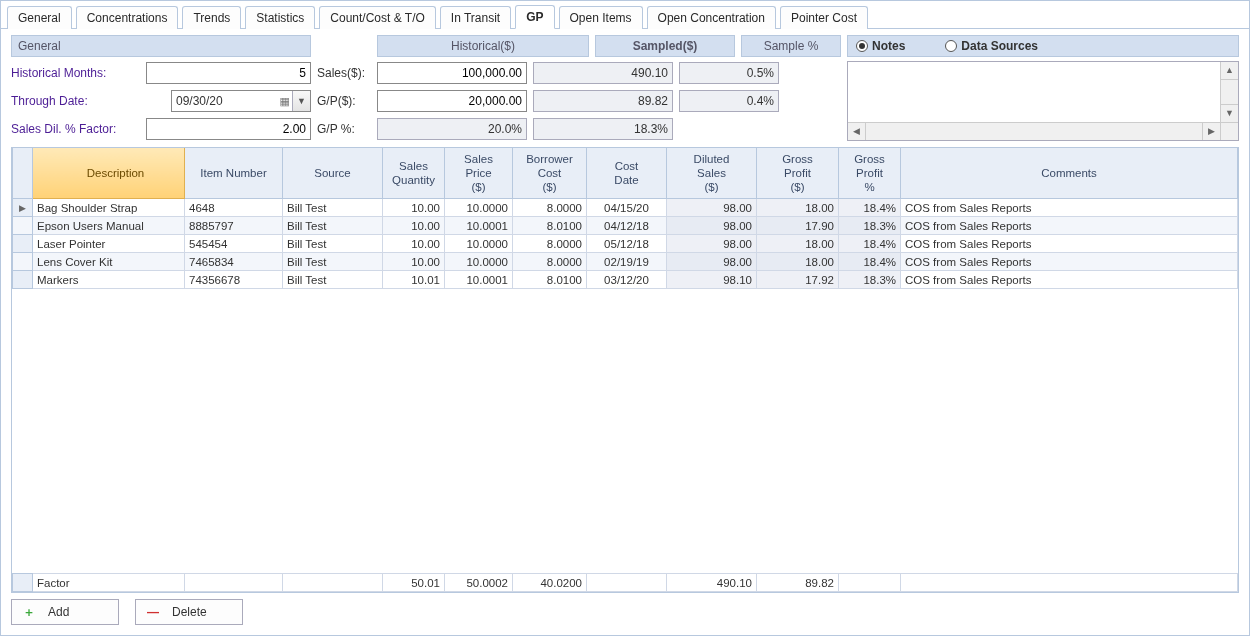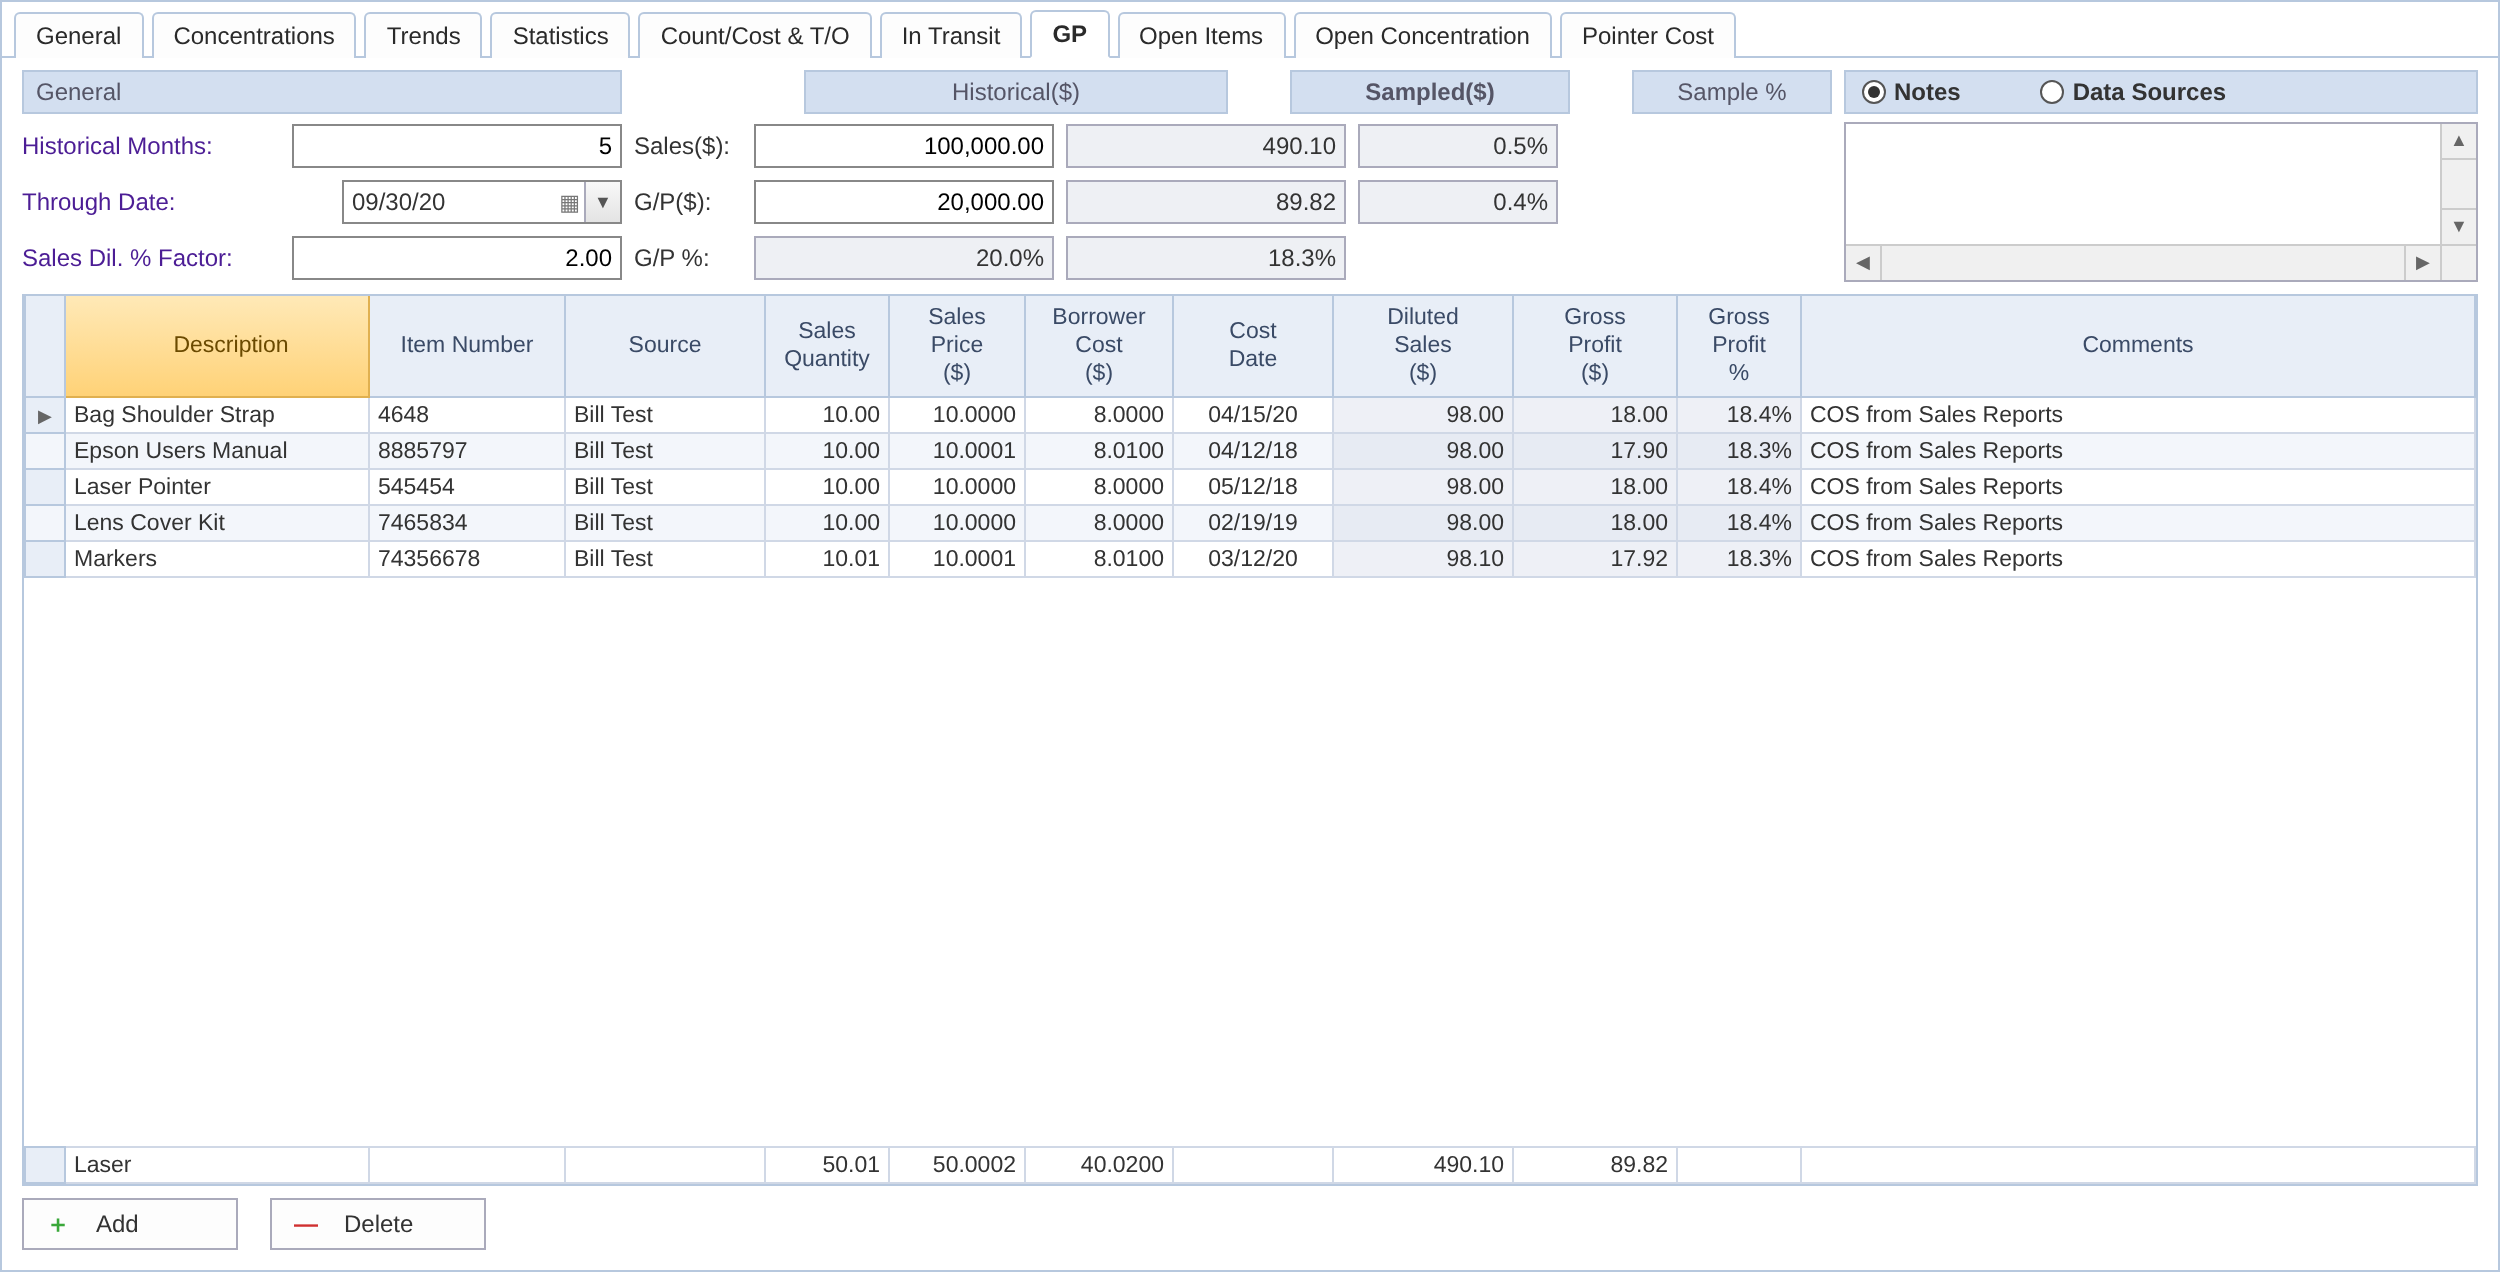--- a/index.html
+++ b/index.html
@@ -111,21 +111,21 @@
     font-size: 9px;
     color: #555;
   }
   .date-wrap .date-icon { font-size: 11px; padding: 0 2px; color:#777; }
 
   
   .mid-head-row {
     display: flex;
     gap: 6px;
   }
-  .mid-head-row .panel-head { flex: 0 0 auto; margin-left: 25px; }
+  .mid-head-row .panel-head { flex: 0 0 auto; }
   .h-hist { width: 212px; }
   .h-sam { width: 140px; font-weight: bold; }
   .h-pct { width: 100px; }
 
   .mid-row {
     display: flex;
     gap: 6px;
     height: 24px;
     align-items: center;
   }
@@ -493,21 +493,21 @@
           <col class="c-bcost">
           <col class="c-cdate">
         <col class="c-dsales">
           <col class="c-gp">
           <col class="c-gppct">
           <col class="c-comm">
       </colgroup>
       <tbody>
         <tr class="totals-row">
           <td class="sel"></td>
-          <td class="tlabel">Laser</td>
+          <td class="tlabel">Factor</td>
           <td></td>
             <td></td>
           <td class="txt-r">50.01</td>
           <td class="txt-r">50.0002</td>
           <td class="txt-r">40.0200</td>
           <td></td>
           <td class="txt-r">490.10</td>
           <td class="txt-r">89.82</td>
           <td></td>
             <td></td>

